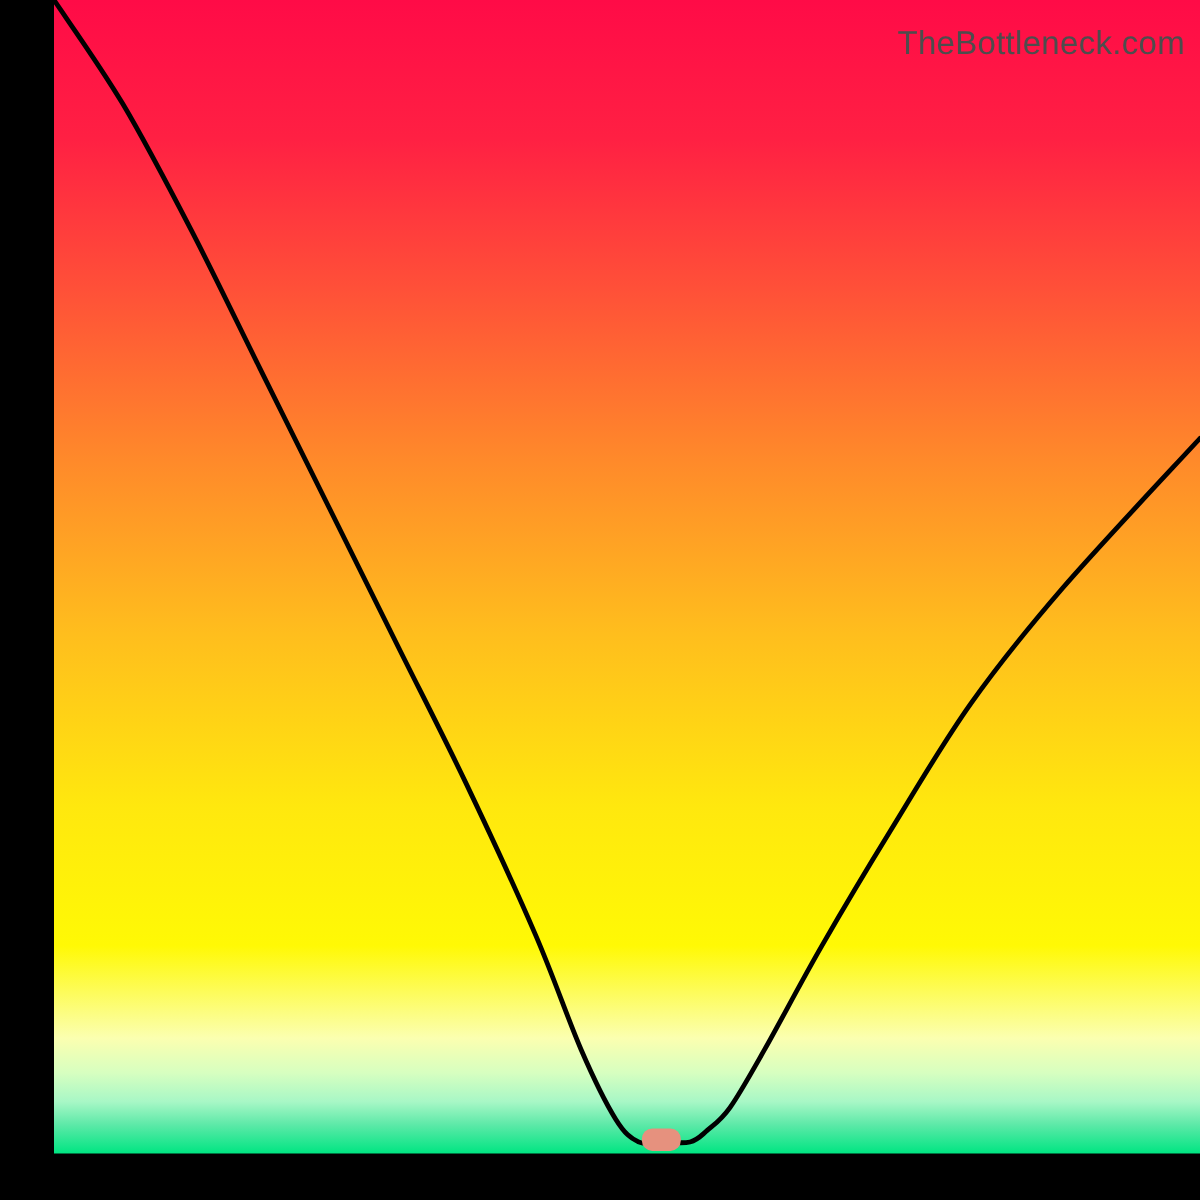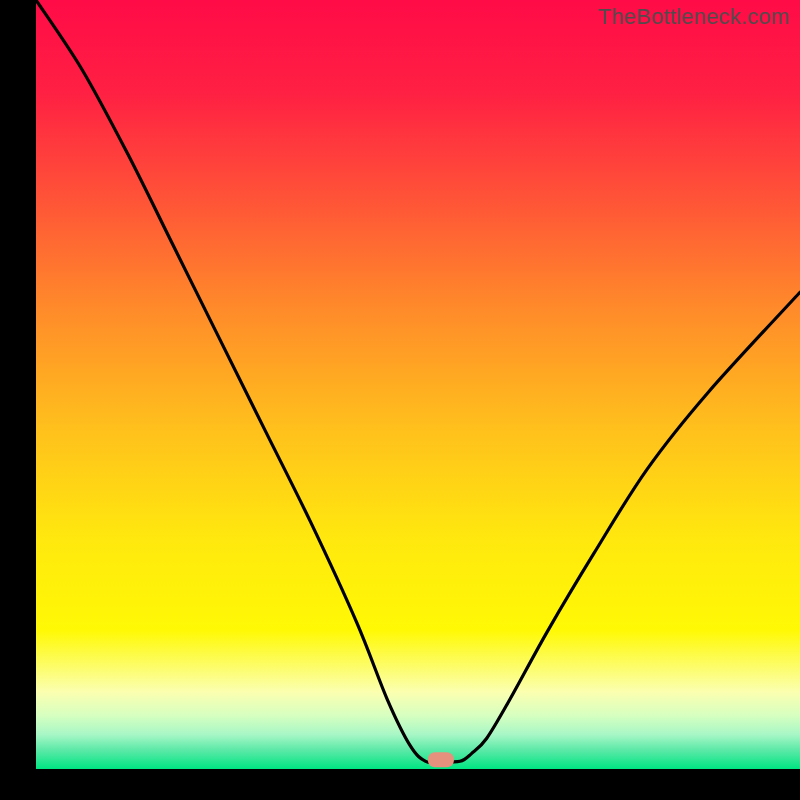--- a/index.html
+++ b/index.html
@@ -11,21 +11,21 @@
     font-family: Arial, Helvetica, sans-serif;
     overflow: hidden;
   }
   #stage {
     position: relative;
     width: 800px;
     height: 800px;
   }
   #watermark {
     position: absolute;
-    top: 4px;
+    top: 16px;
     right: 10px;
     color: #4d4d4d;
     font-size: 22px;
     font-weight: 500;
     letter-spacing: 0.2px;
     z-index: 10;
     user-select: none;
   }
   svg {
     position: absolute;

